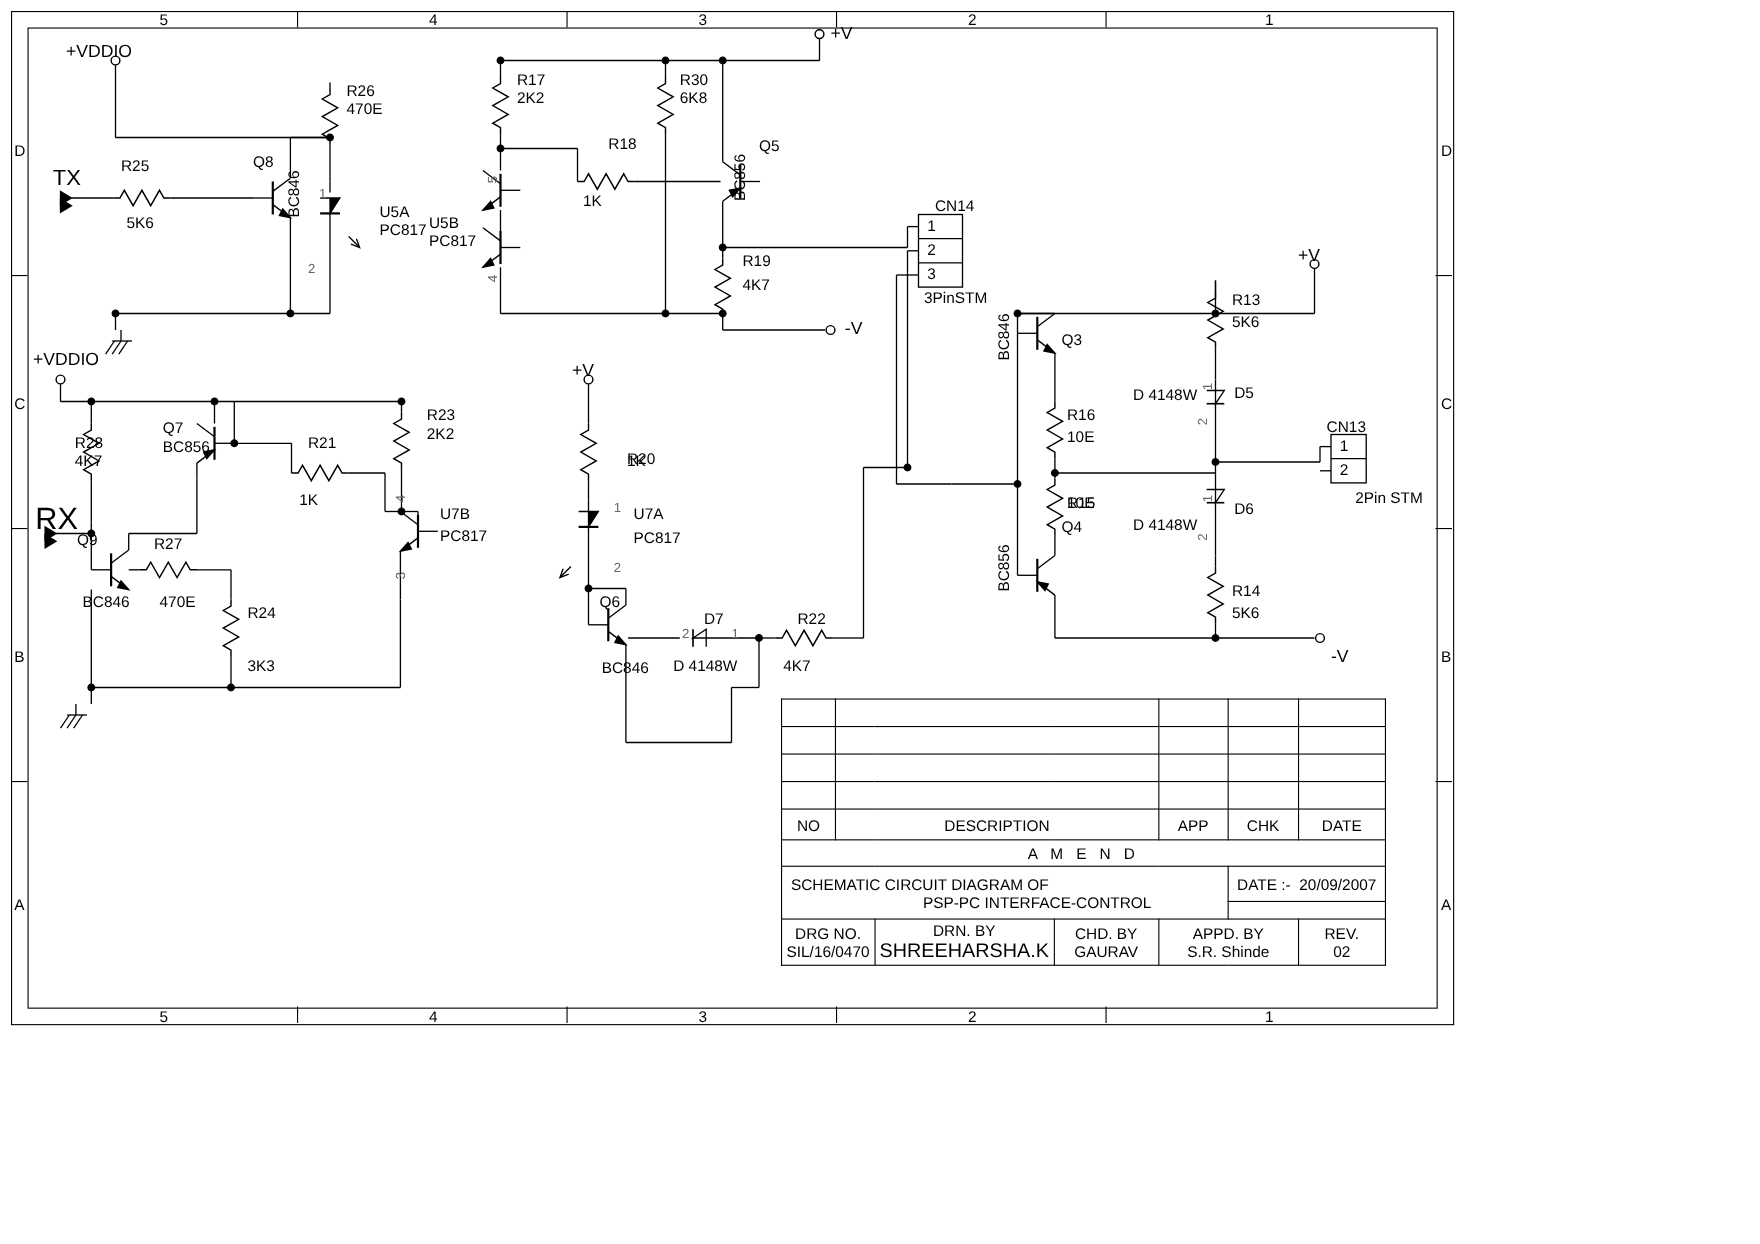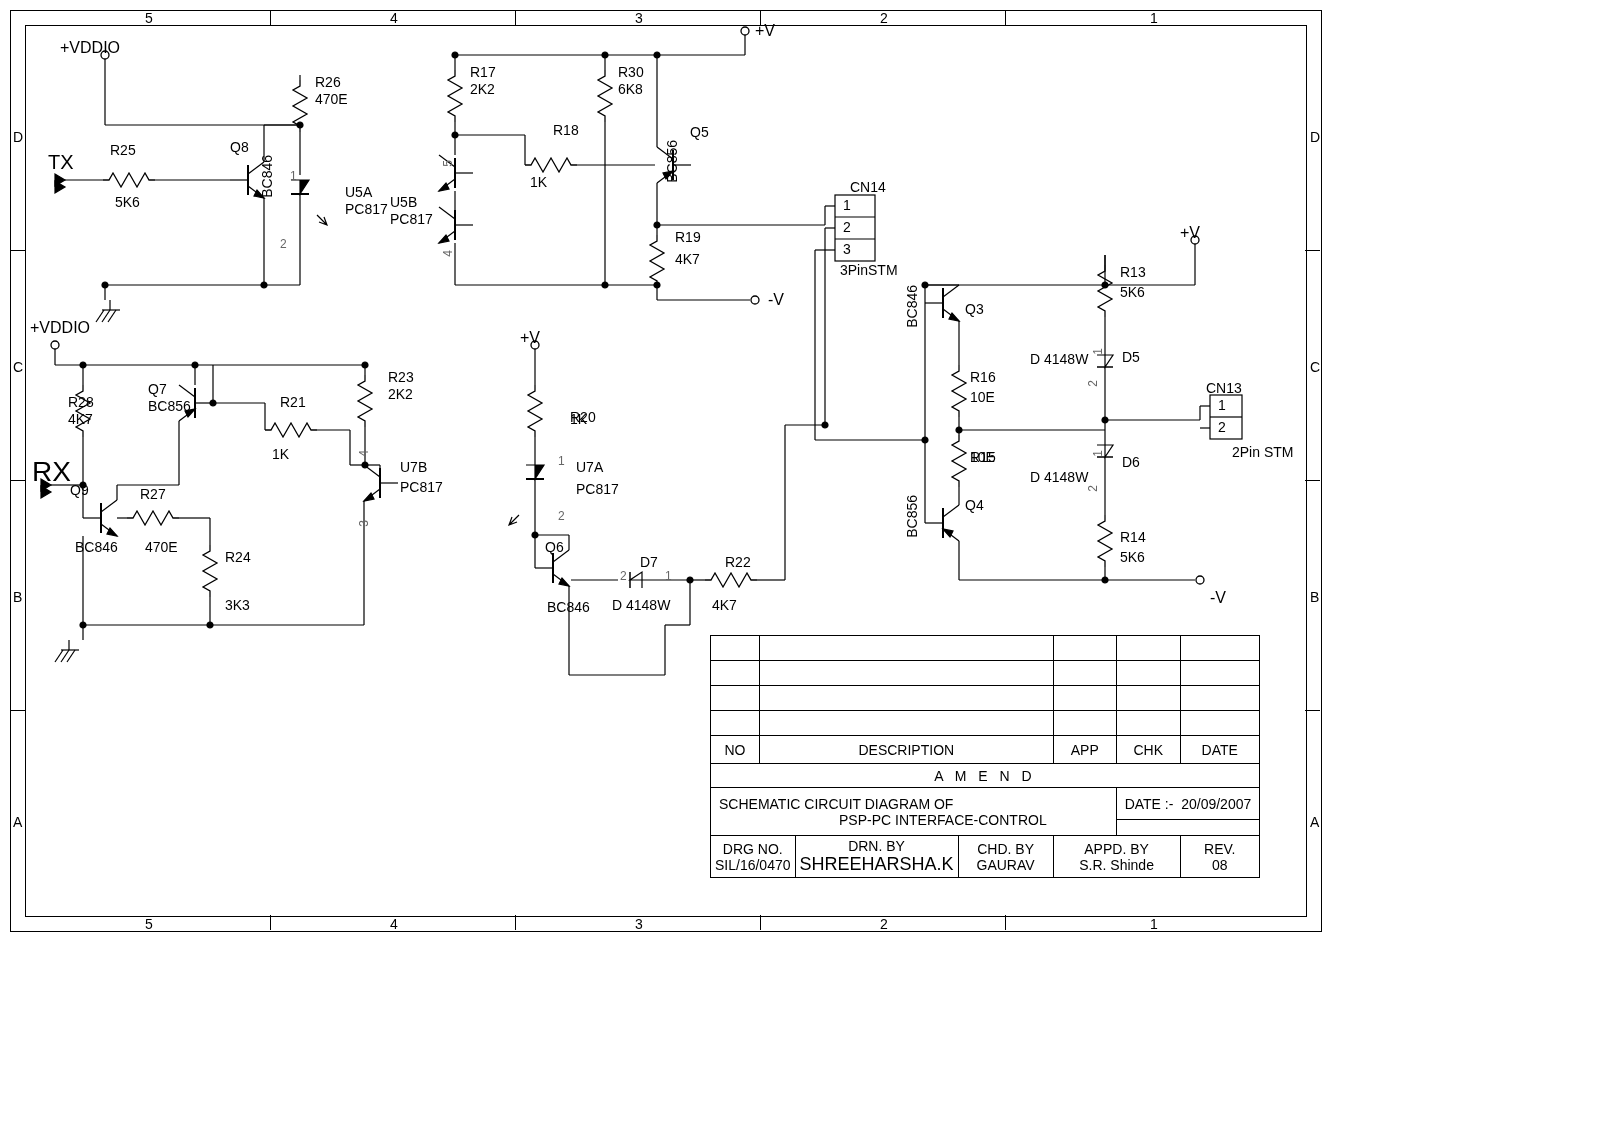--- a/index.html
+++ b/index.html
@@ -473,21 +473,21 @@
 
 <span class="lbl small" style="left:1120px;top:265px">R13</span>
 <span class="lbl small" style="left:1120px;top:285px">5K6</span>
 <span class="lbl small vert" style="left:905px;top:285px">BC846</span>
 <span class="lbl small" style="left:965px;top:302px">Q3</span>
 <span class="lbl small" style="left:970px;top:370px">R16</span>
 <span class="lbl small" style="left:970px;top:390px">10E</span>
 <span class="lbl small" style="left:970px;top:450px">R15</span>
 <span class="lbl small" style="left:970px;top:450px">10E</span>
 <span class="lbl small vert" style="left:905px;top:495px">BC856</span>
-<span class="lbl small" style="left:965px;top:498px">Q4</span>
+<span class="lbl small" style="left:965px;top:472px">Q4</span>
 <span class="lbl small" style="left:1122px;top:350px">D5</span>
 <span class="lbl small" style="left:1030px;top:352px">D 4148W</span>
 <span class="lbl tiny vert" style="left:1092px;top:348px;color:#666">1</span>
 <span class="lbl tiny vert" style="left:1087px;top:380px;color:#666">2</span>
 <span class="lbl small" style="left:1122px;top:455px">D6</span>
 <span class="lbl small" style="left:1030px;top:470px">D 4148W</span>
 <span class="lbl tiny vert" style="left:1092px;top:450px;color:#666">1</span>
 <span class="lbl tiny vert" style="left:1087px;top:485px;color:#666">2</span>
 <span class="lbl small" style="left:1120px;top:530px">R14</span>
 <span class="lbl small" style="left:1120px;top:550px">5K6</span>
@@ -545,18 +545,18 @@
     <td colspan="2"><span>DATE :-</span>&nbsp;&nbsp;<span>20/09/2007</span></td>
   </tr>
   <tr style="height:16px">
           <td colspan="2" style="border-top:none"></td>
         </tr>
   <tr style="height:42px">
     <td colspan="2" style="width:140px"><span>DRG NO.</span><br><span>SIL/16/0470</span></td>
     <td style="width:115px"><span>DRN. BY</span><br><span style="font-size:18px">SHREEHARSHA.K</span></td>
     <td style="width:90px"><span>CHD. BY</span><br><span>GAURAV</span></td>
     <td colspan="2"><span>APPD. BY</span><br><span>S.R. Shinde</span></td>
-    <td><span>REV.</span><br><span>08</span></td>
+    <td><span>REV.</span><br><span>02</span></td>
   </tr>
 </tbody>
     </table>
 
 </div>
 
 </body></html>

